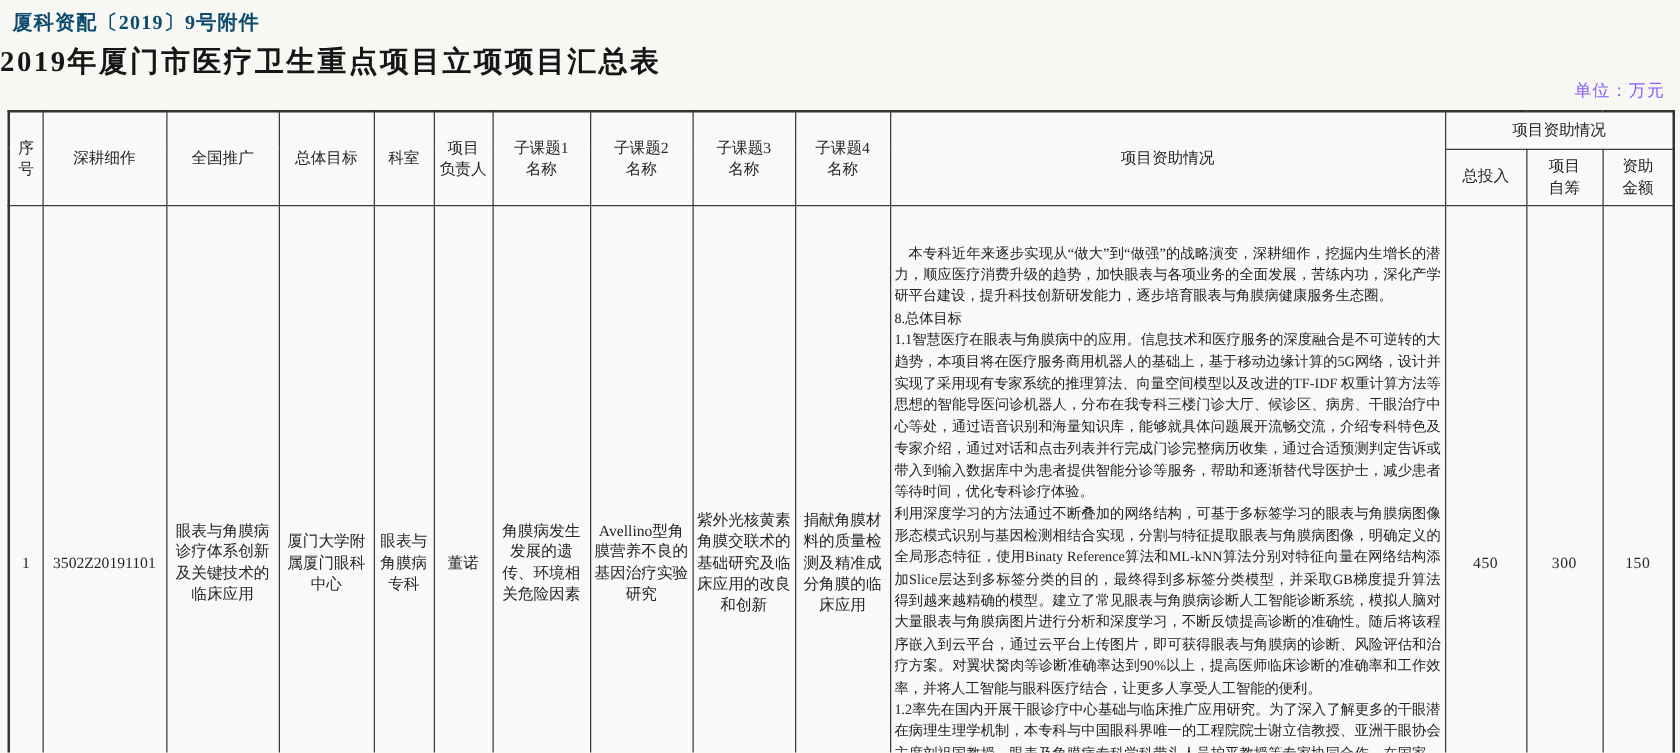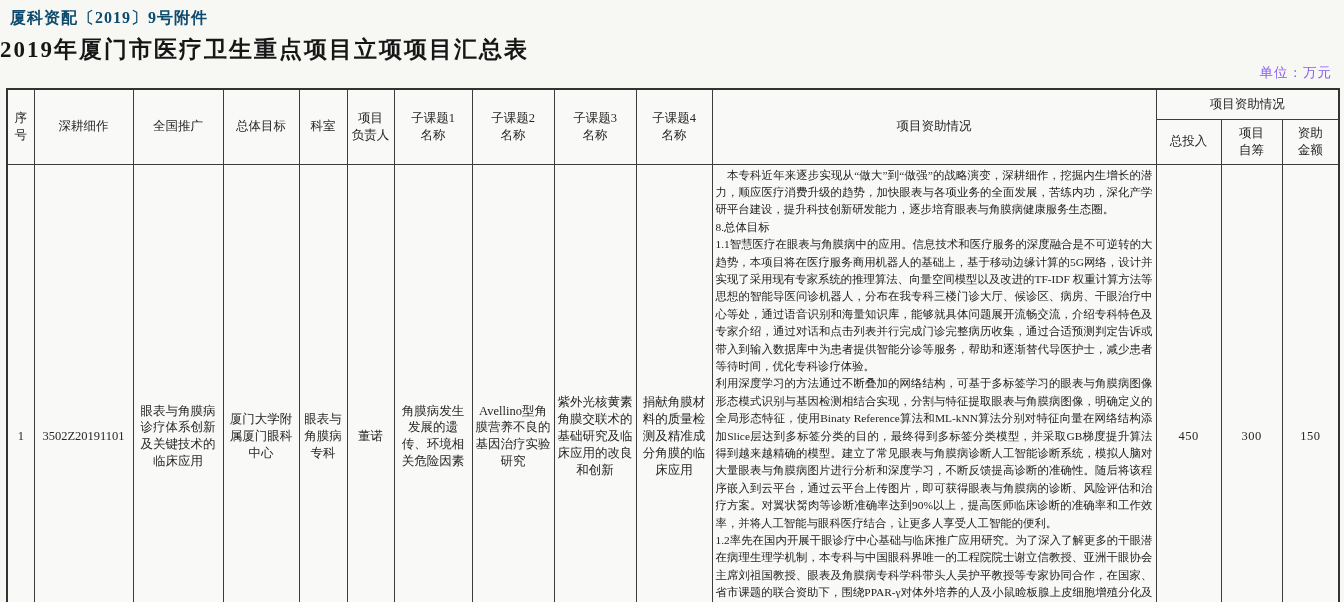--- a/index.html
+++ b/index.html
@@ -60,21 +60,21 @@
     vertical-align: top;
     text-align: left;
     padding: 5px 7px 4px 8px;
   }
   .goal-para {
     font-size: 11.4px;
     line-height: 17.4px;
     text-align: justify;
     color: #232323;
   }
-  .goal-para:first-child { text-indent: 1em; }
+  .goal-para:first-child { text-indent: 1em; margin-top: 28px; }
 
   td.num-cell { font-size: 13px; letter-spacing: 0.5px; }
 </style>
 </head>
 <body>
 
 <div class="page">
 
   <div class="doc-ref">厦科资配〔2019〕9号附件</div>
   <div class="title">2019年厦门市医疗卫生重点项目立项项目汇总表</div>

